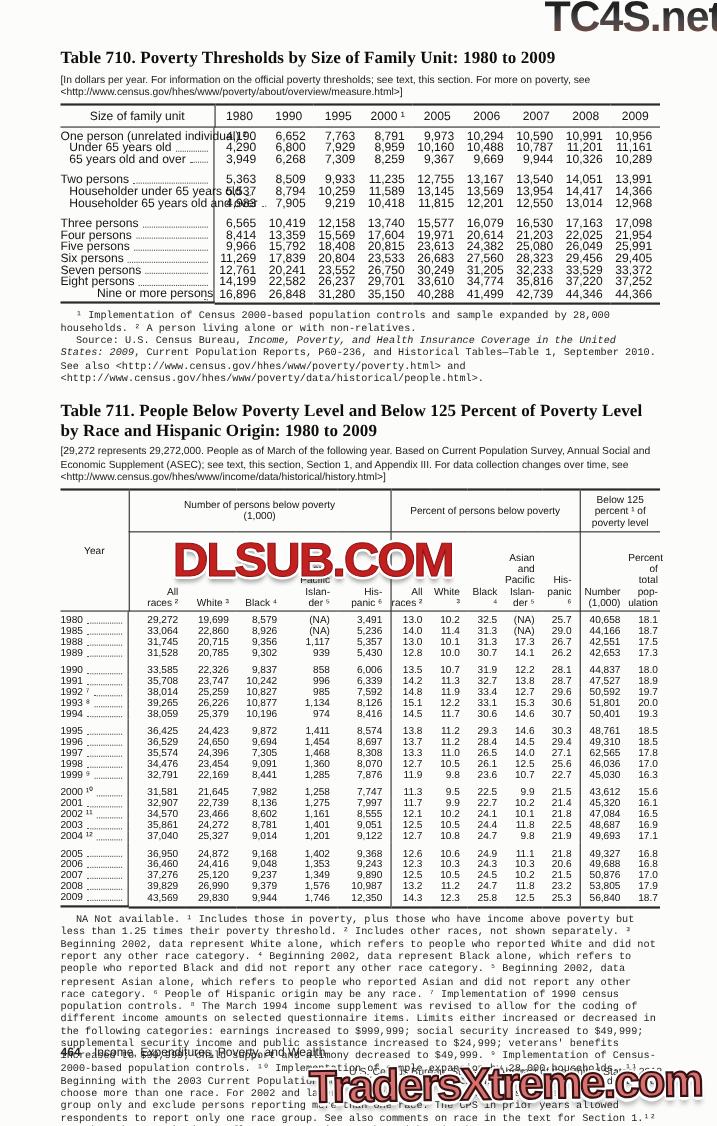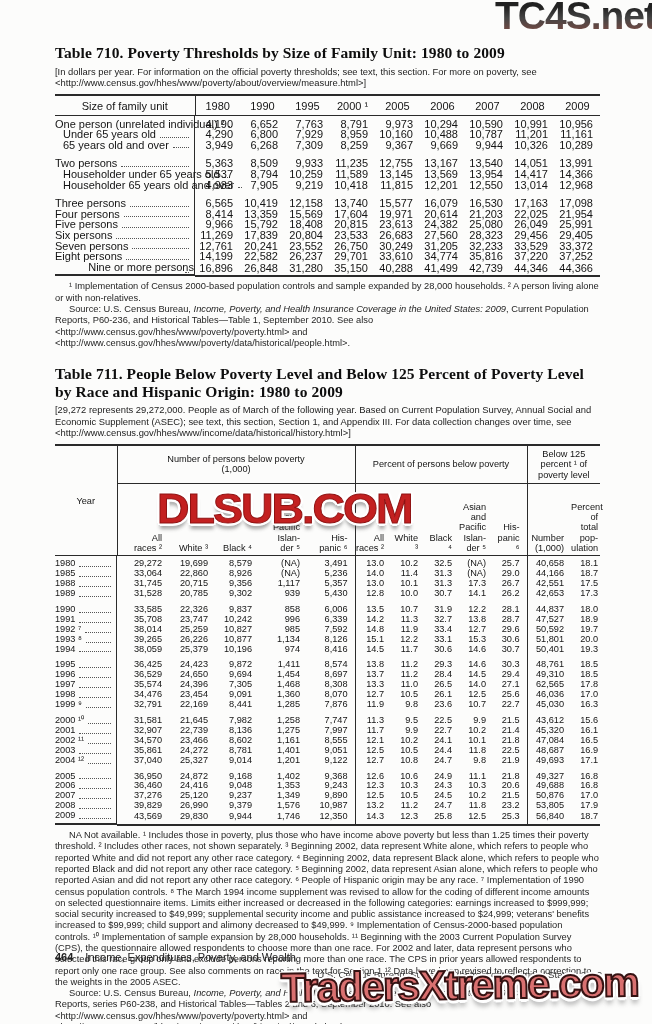--- a/index.html
+++ b/index.html
@@ -54,21 +54,21 @@
     border-bottom:1px solid #2a2a2a;
   }
   .t711 thead th.yearhead{border-bottom:1px solid #2a2a2a;}
   .t711 thead tr.sub th:last-child{padding-right:2px;}
   .t711 tbody td:last-child{padding-right:2px;}
   .t711 tbody tr:last-child td{border-bottom:2px solid #2a2a2a; padding-bottom:2px;}
   .t711 tbody tr:first-child td{padding-top:3px;}
   .t711 tr.gap td{padding-top:3px; height:12.9px;}
 
   
-  .footnotes{font-size:9.3px; line-height:11.3px; color:#1f1f1f; margin:4px 0 0 0;}
+  .footnotes{font-size:9.3px; line-height:11.3px; color:#1f1f1f; margin:4px 0 0 0;font-family:Liberation Mono, monospace;}
   .footnotes p{margin:0; text-indent:14px;}
   .src em{font-style:italic;}
   .gap-between{height:16px;}
 
   
   .footer-left{
     position:absolute; left:55px; top:951px; font-size:11px; color:#222;
   }
   .footer-left .pgnum{margin-right:12px;font-weight:bold;}
   .footer-src{

